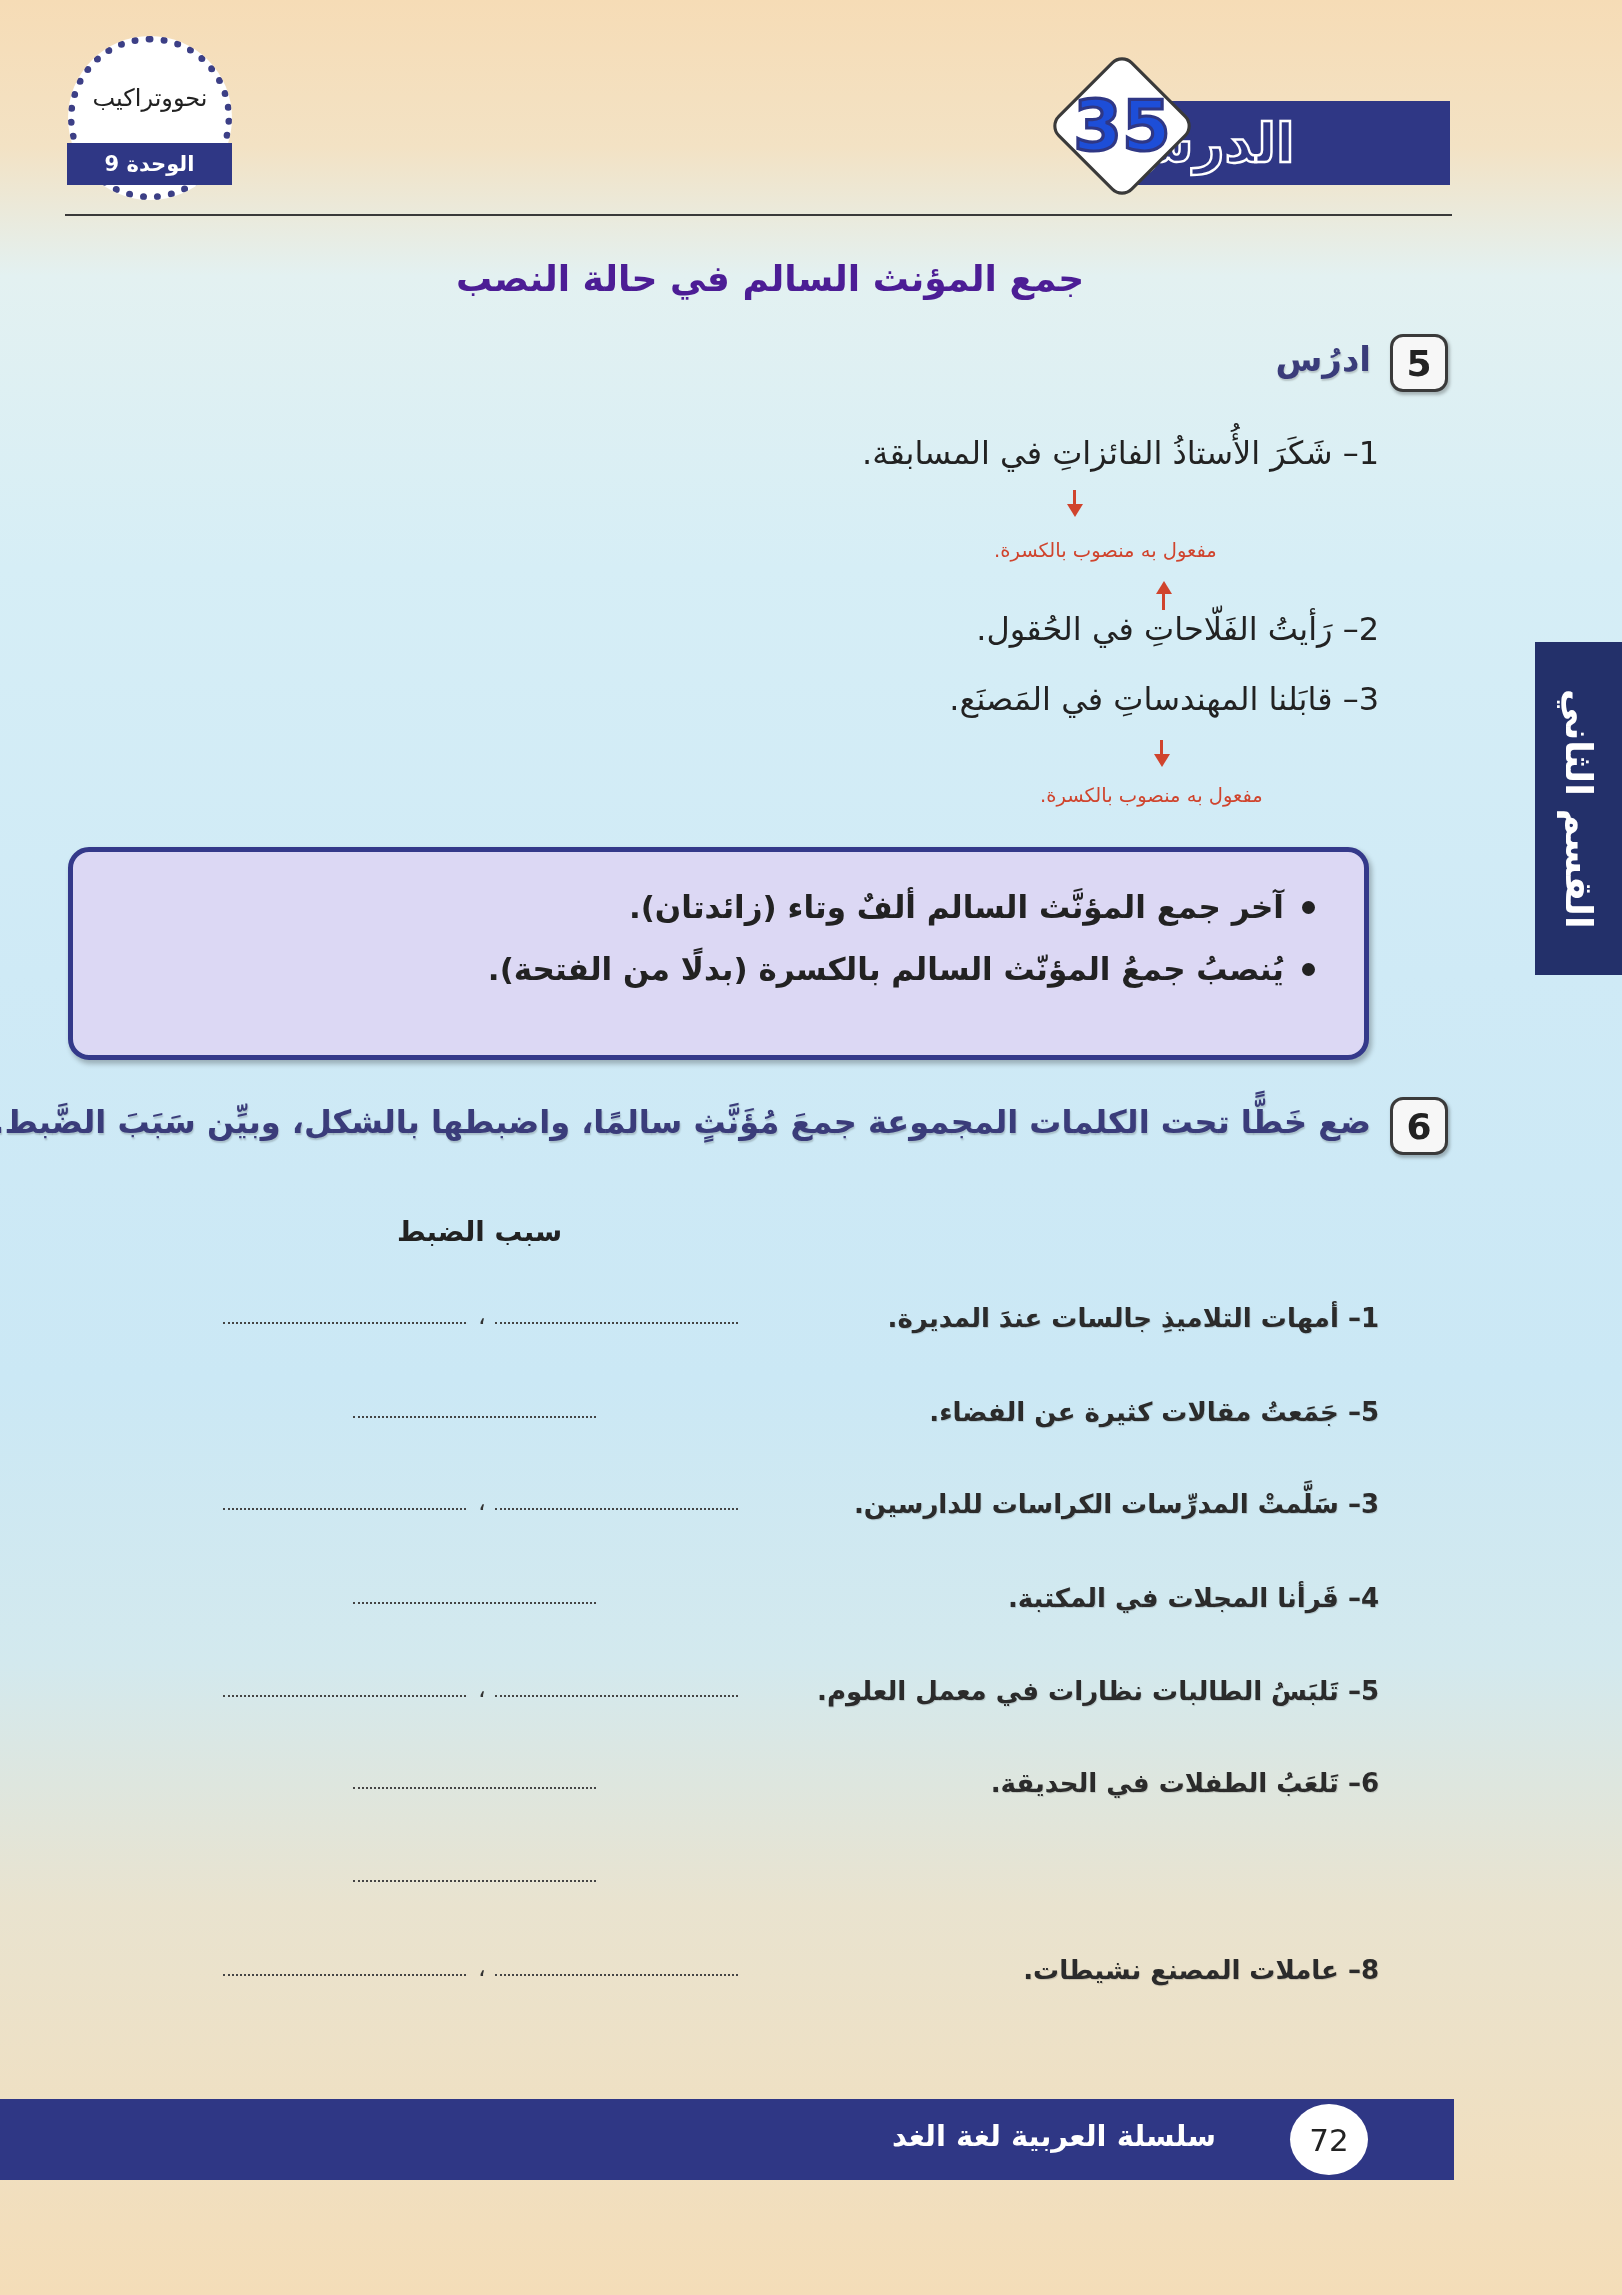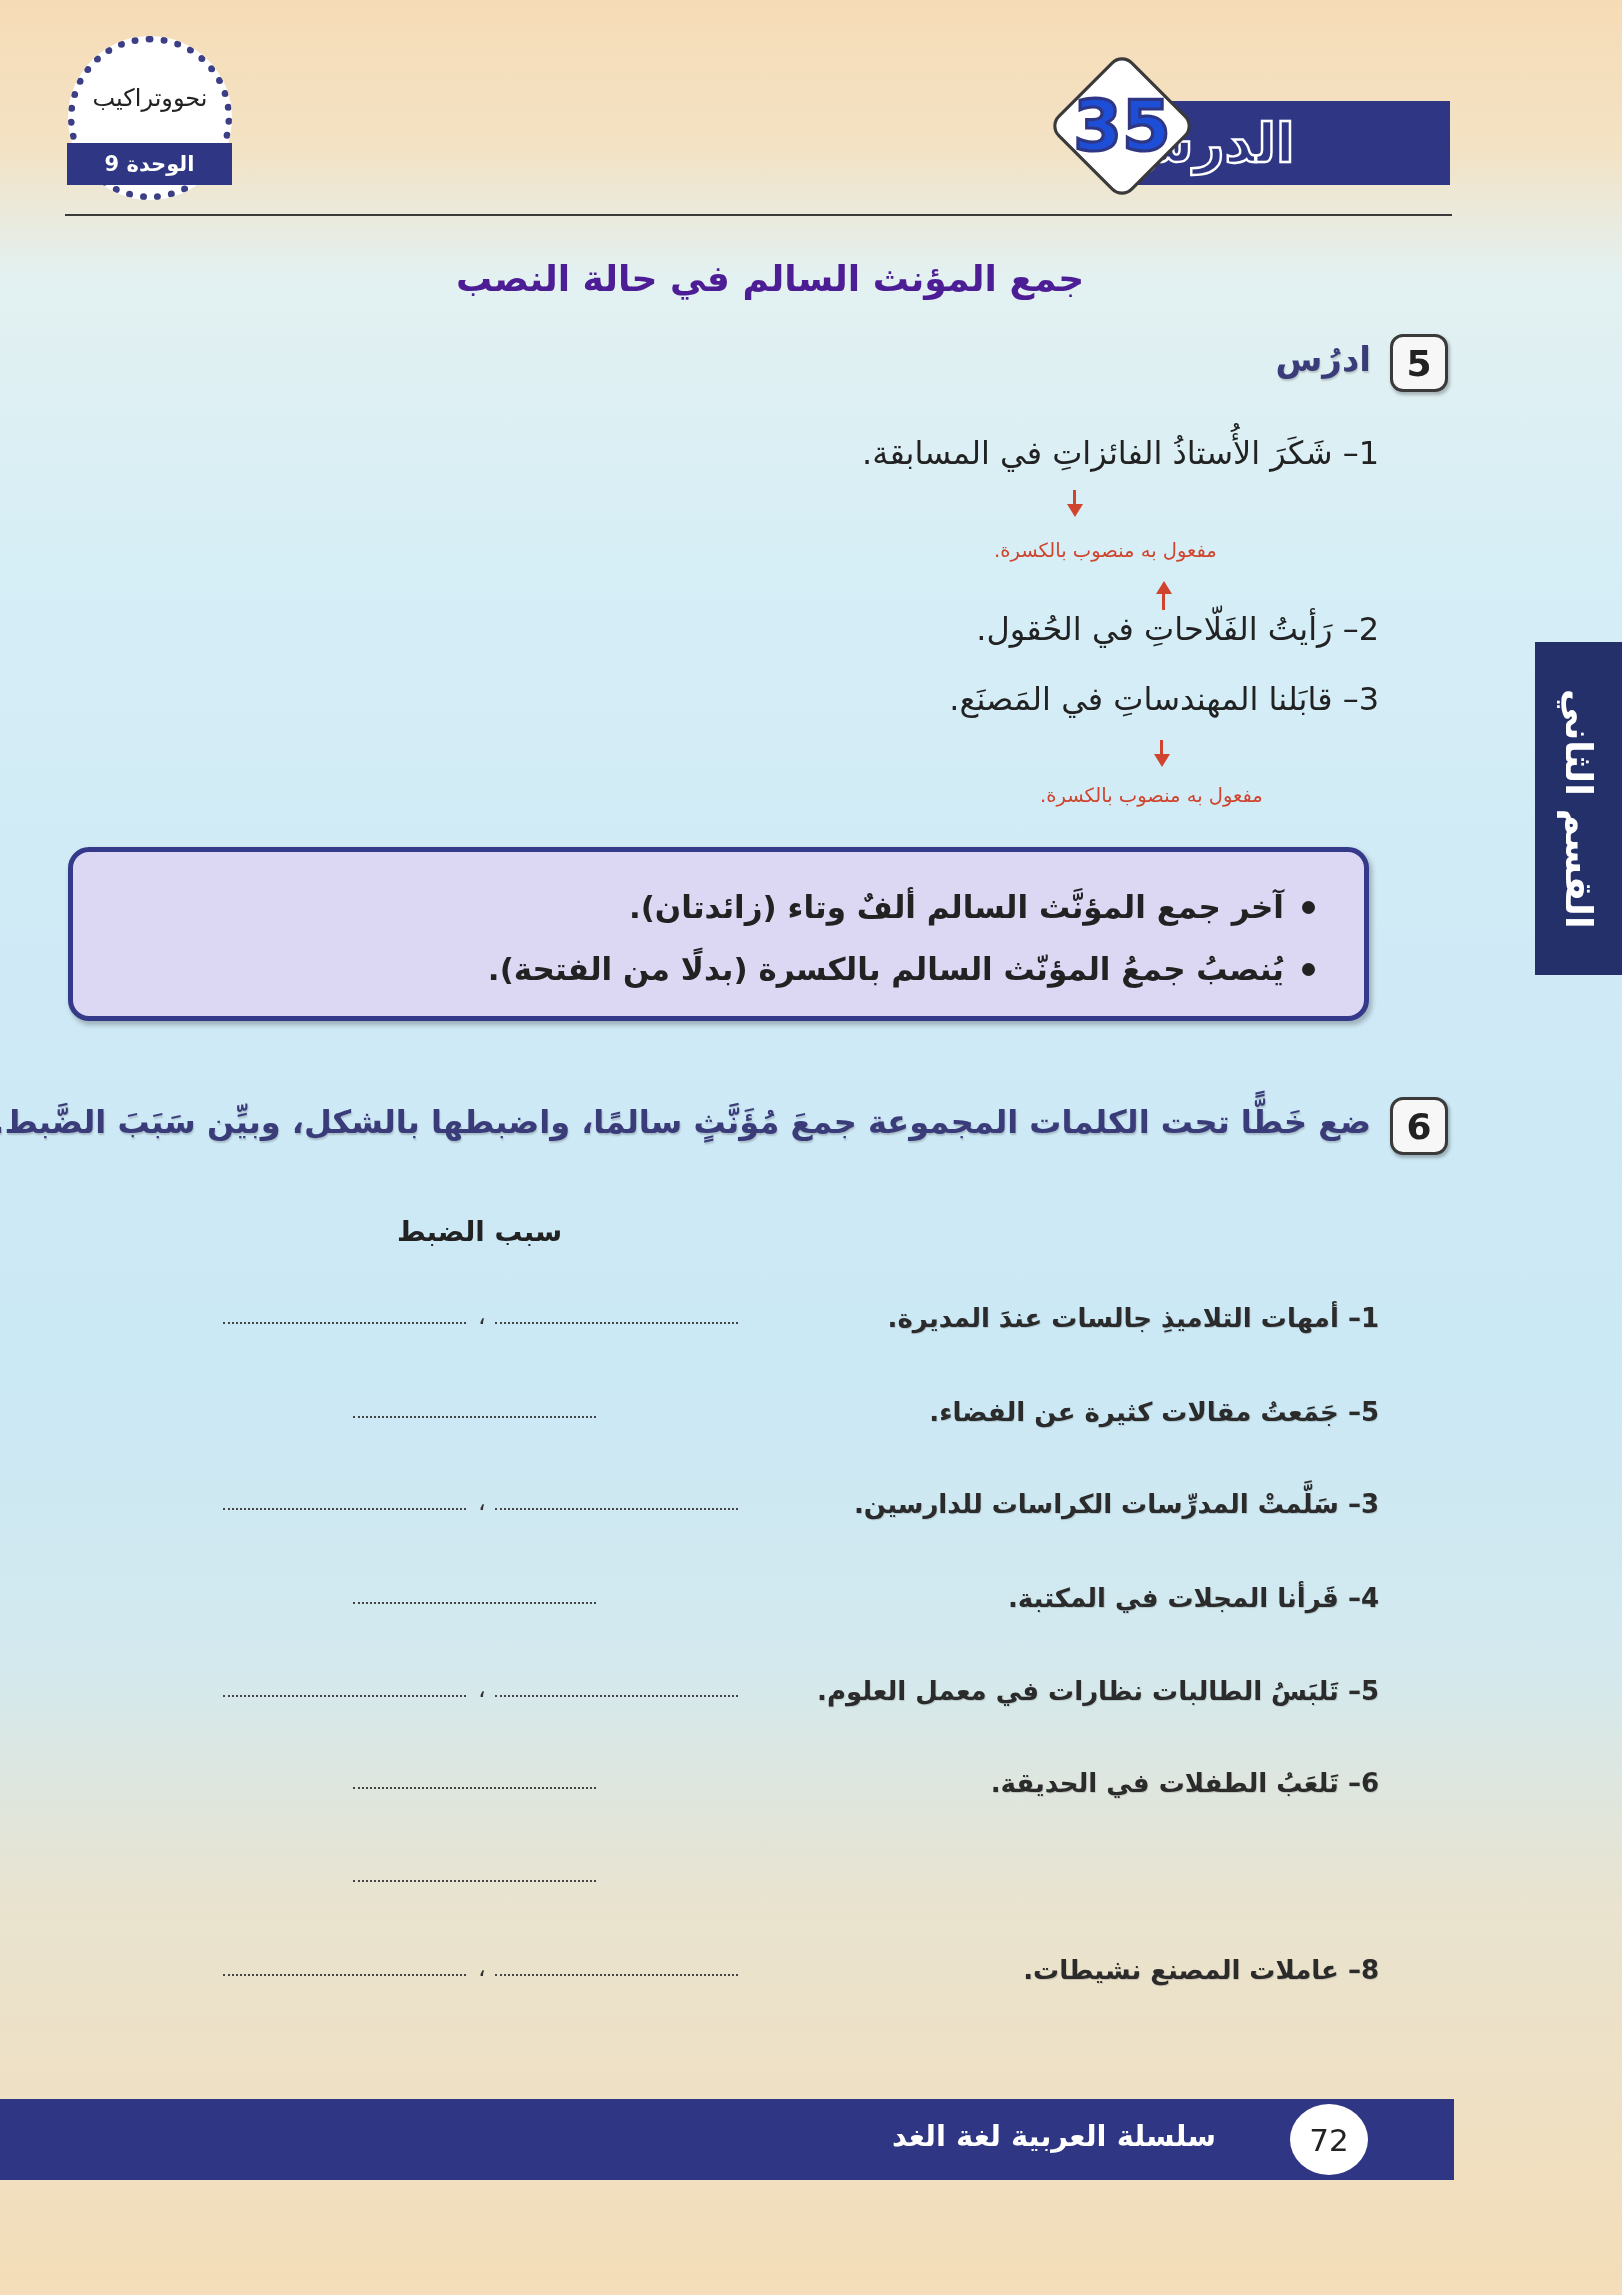--- a/index.html
+++ b/index.html
@@ -99,21 +99,21 @@
     border-top: 13px solid #d0442d;
   }
   .arrow.up::before {
     content: ""; position: absolute; left: -6.5px; top: -11.4px;
     border-left: 8px solid transparent; border-right: 8px solid transparent;
     border-bottom: 13px solid #d0442d;
   }
 
   
   .rule-box {
-    position: absolute; left: 68px; top: 847px; width: 1301px; height: 174px;
+    position: absolute; left: 68px; top: 847px; width: 1301px; height: 213px;
     background: #dcd8f4; border: 5.7px solid #34398a; border-radius: 21px;
     box-shadow: 2.4px 3.2px 4.9px rgba(0,0,0,0.25);
     padding: 24px 49px 16px 0;
   }
   .rule-item {
     display: flex; align-items: center; gap: 18px; font-size: 31px; font-weight: bold;
     color: #222; height: 62px; white-space: nowrap;
   }
   .bullet { width: 13px; height: 13px; border-radius: 50%; background: #222; flex: none; }
 

